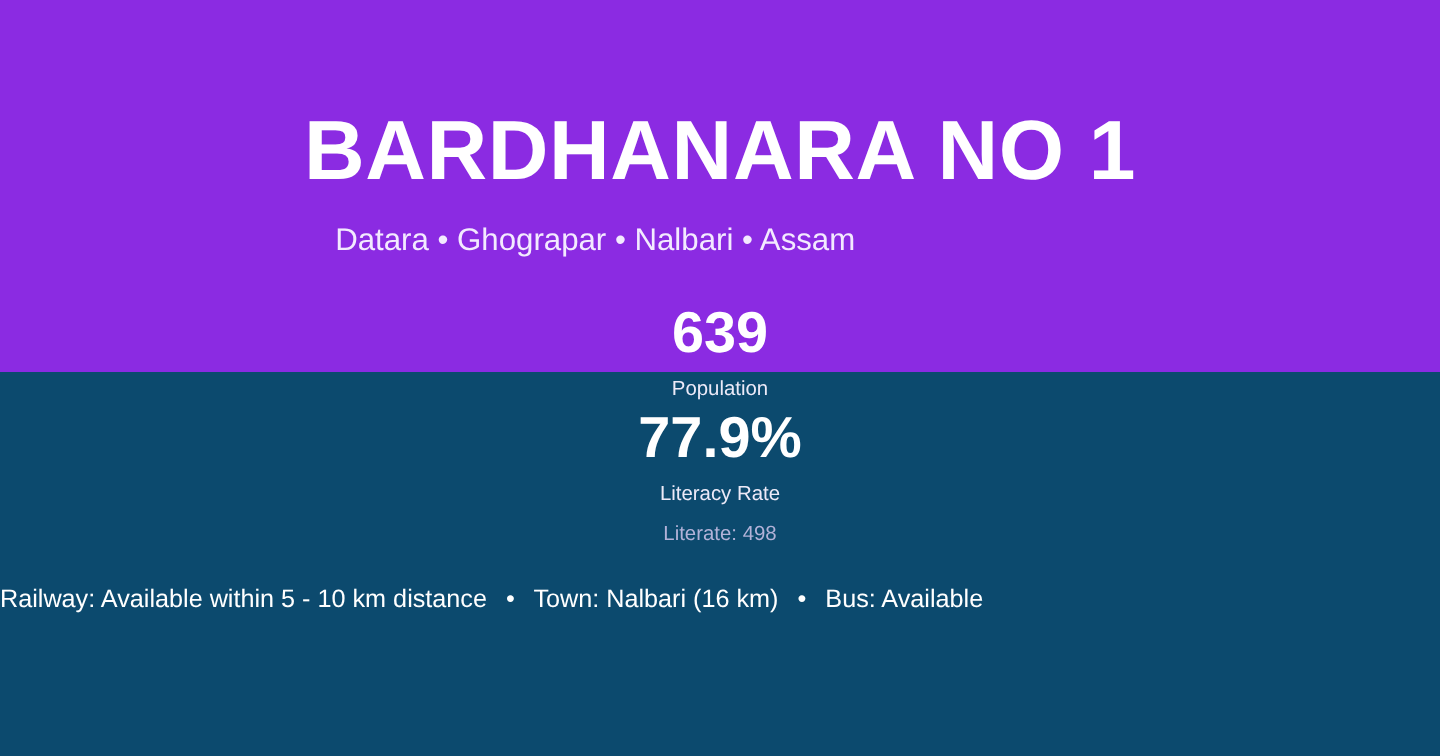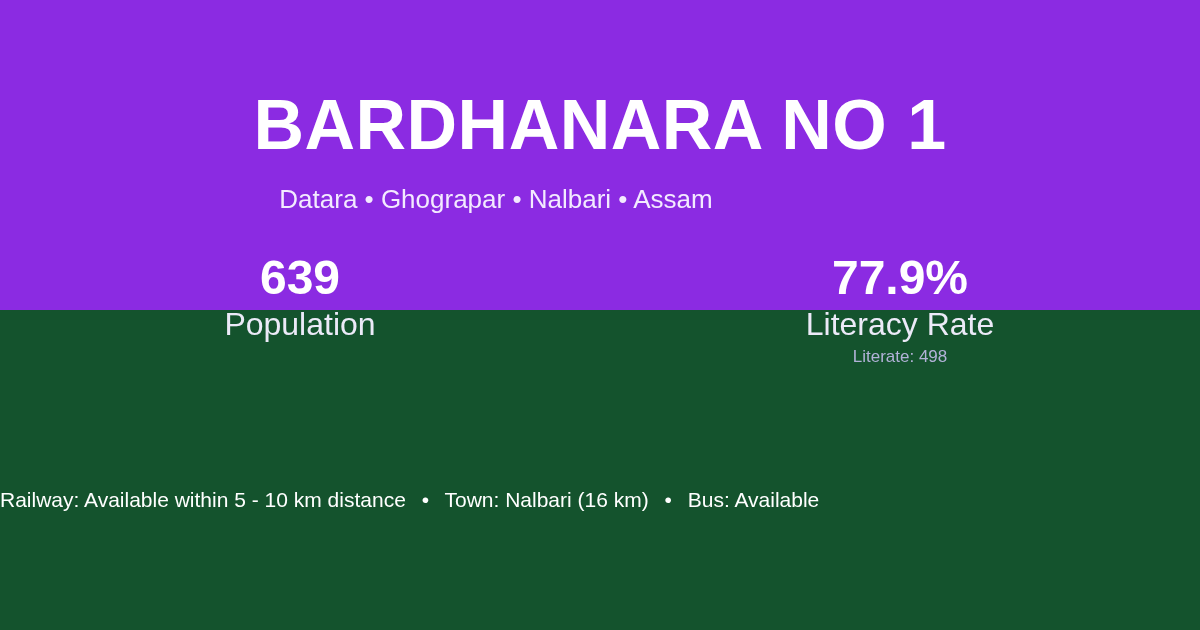--- a/index.html
+++ b/index.html
@@ -11,21 +11,21 @@
     height: 630px;
     overflow: hidden;
     font-family: "Liberation Sans", sans-serif;
     background: #1a08ae;
   }
 
   .card {
     position: relative;
     width: 1200px;
     height: 630px;
-    background: #14532d;
+    background: #0c4a6e;
     overflow: hidden;
   }
 
   
   .hero-band {
     position: absolute;
     left: 0;
     top: 0;
     width: 1200px;
     height: 310px;
@@ -61,36 +61,36 @@
     white-space: nowrap;
   }
 
   
   .stats-row {
     position: absolute;
     left: 0;
     top: 250px;
     width: 1200px;
     display: flex;
-    flex-direction: row;
+    flex-direction: column;
   }
   .stat {
     flex: 1 1 0;
     text-align: center;
   }
   .stat-value {
     font-size: 48px;
     line-height: 56px;
     font-weight: bold;
     color: #ffffff;
     white-space: nowrap;
   }
   .stat-label {
     margin-top: 4px;
-    font-size: 32px;
+    font-size: 17px;
     line-height: 28px;
     font-weight: normal;
     color: #eceaf8;
     white-space: nowrap;
   }
   .stat-sub {
     margin-top: 9px;
     font-size: 17px;
     line-height: 20px;
     font-weight: normal;

